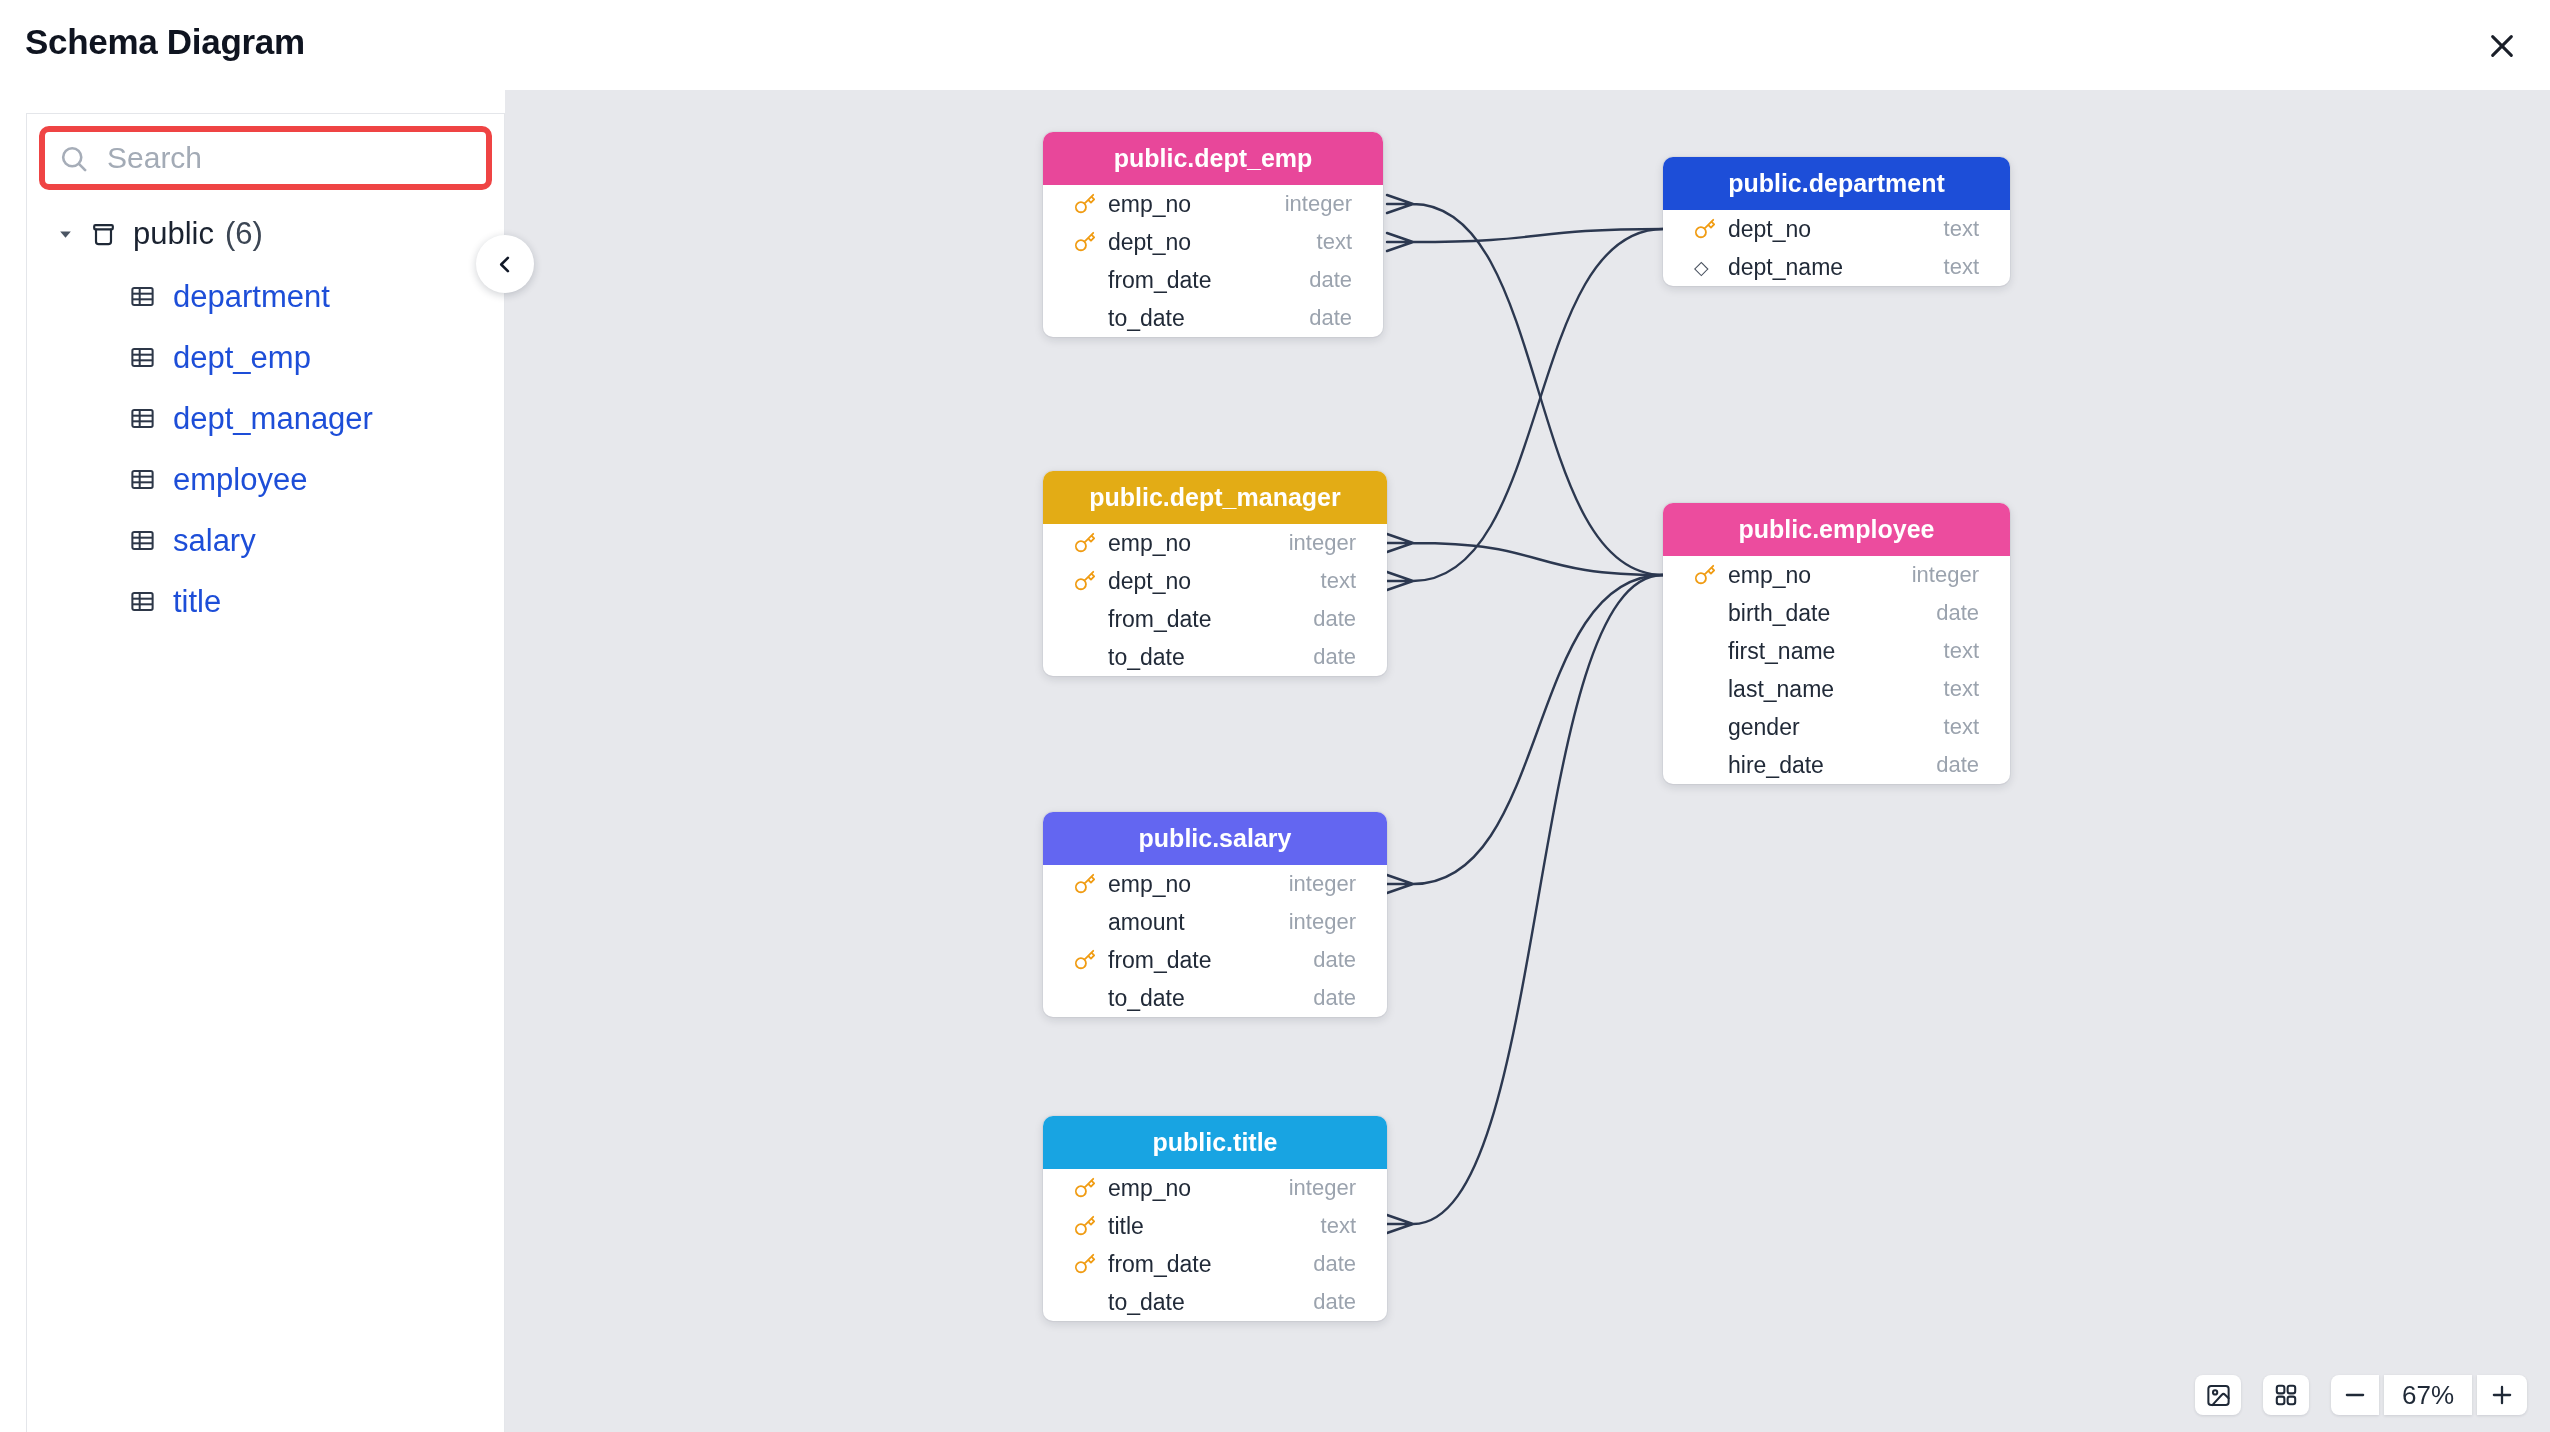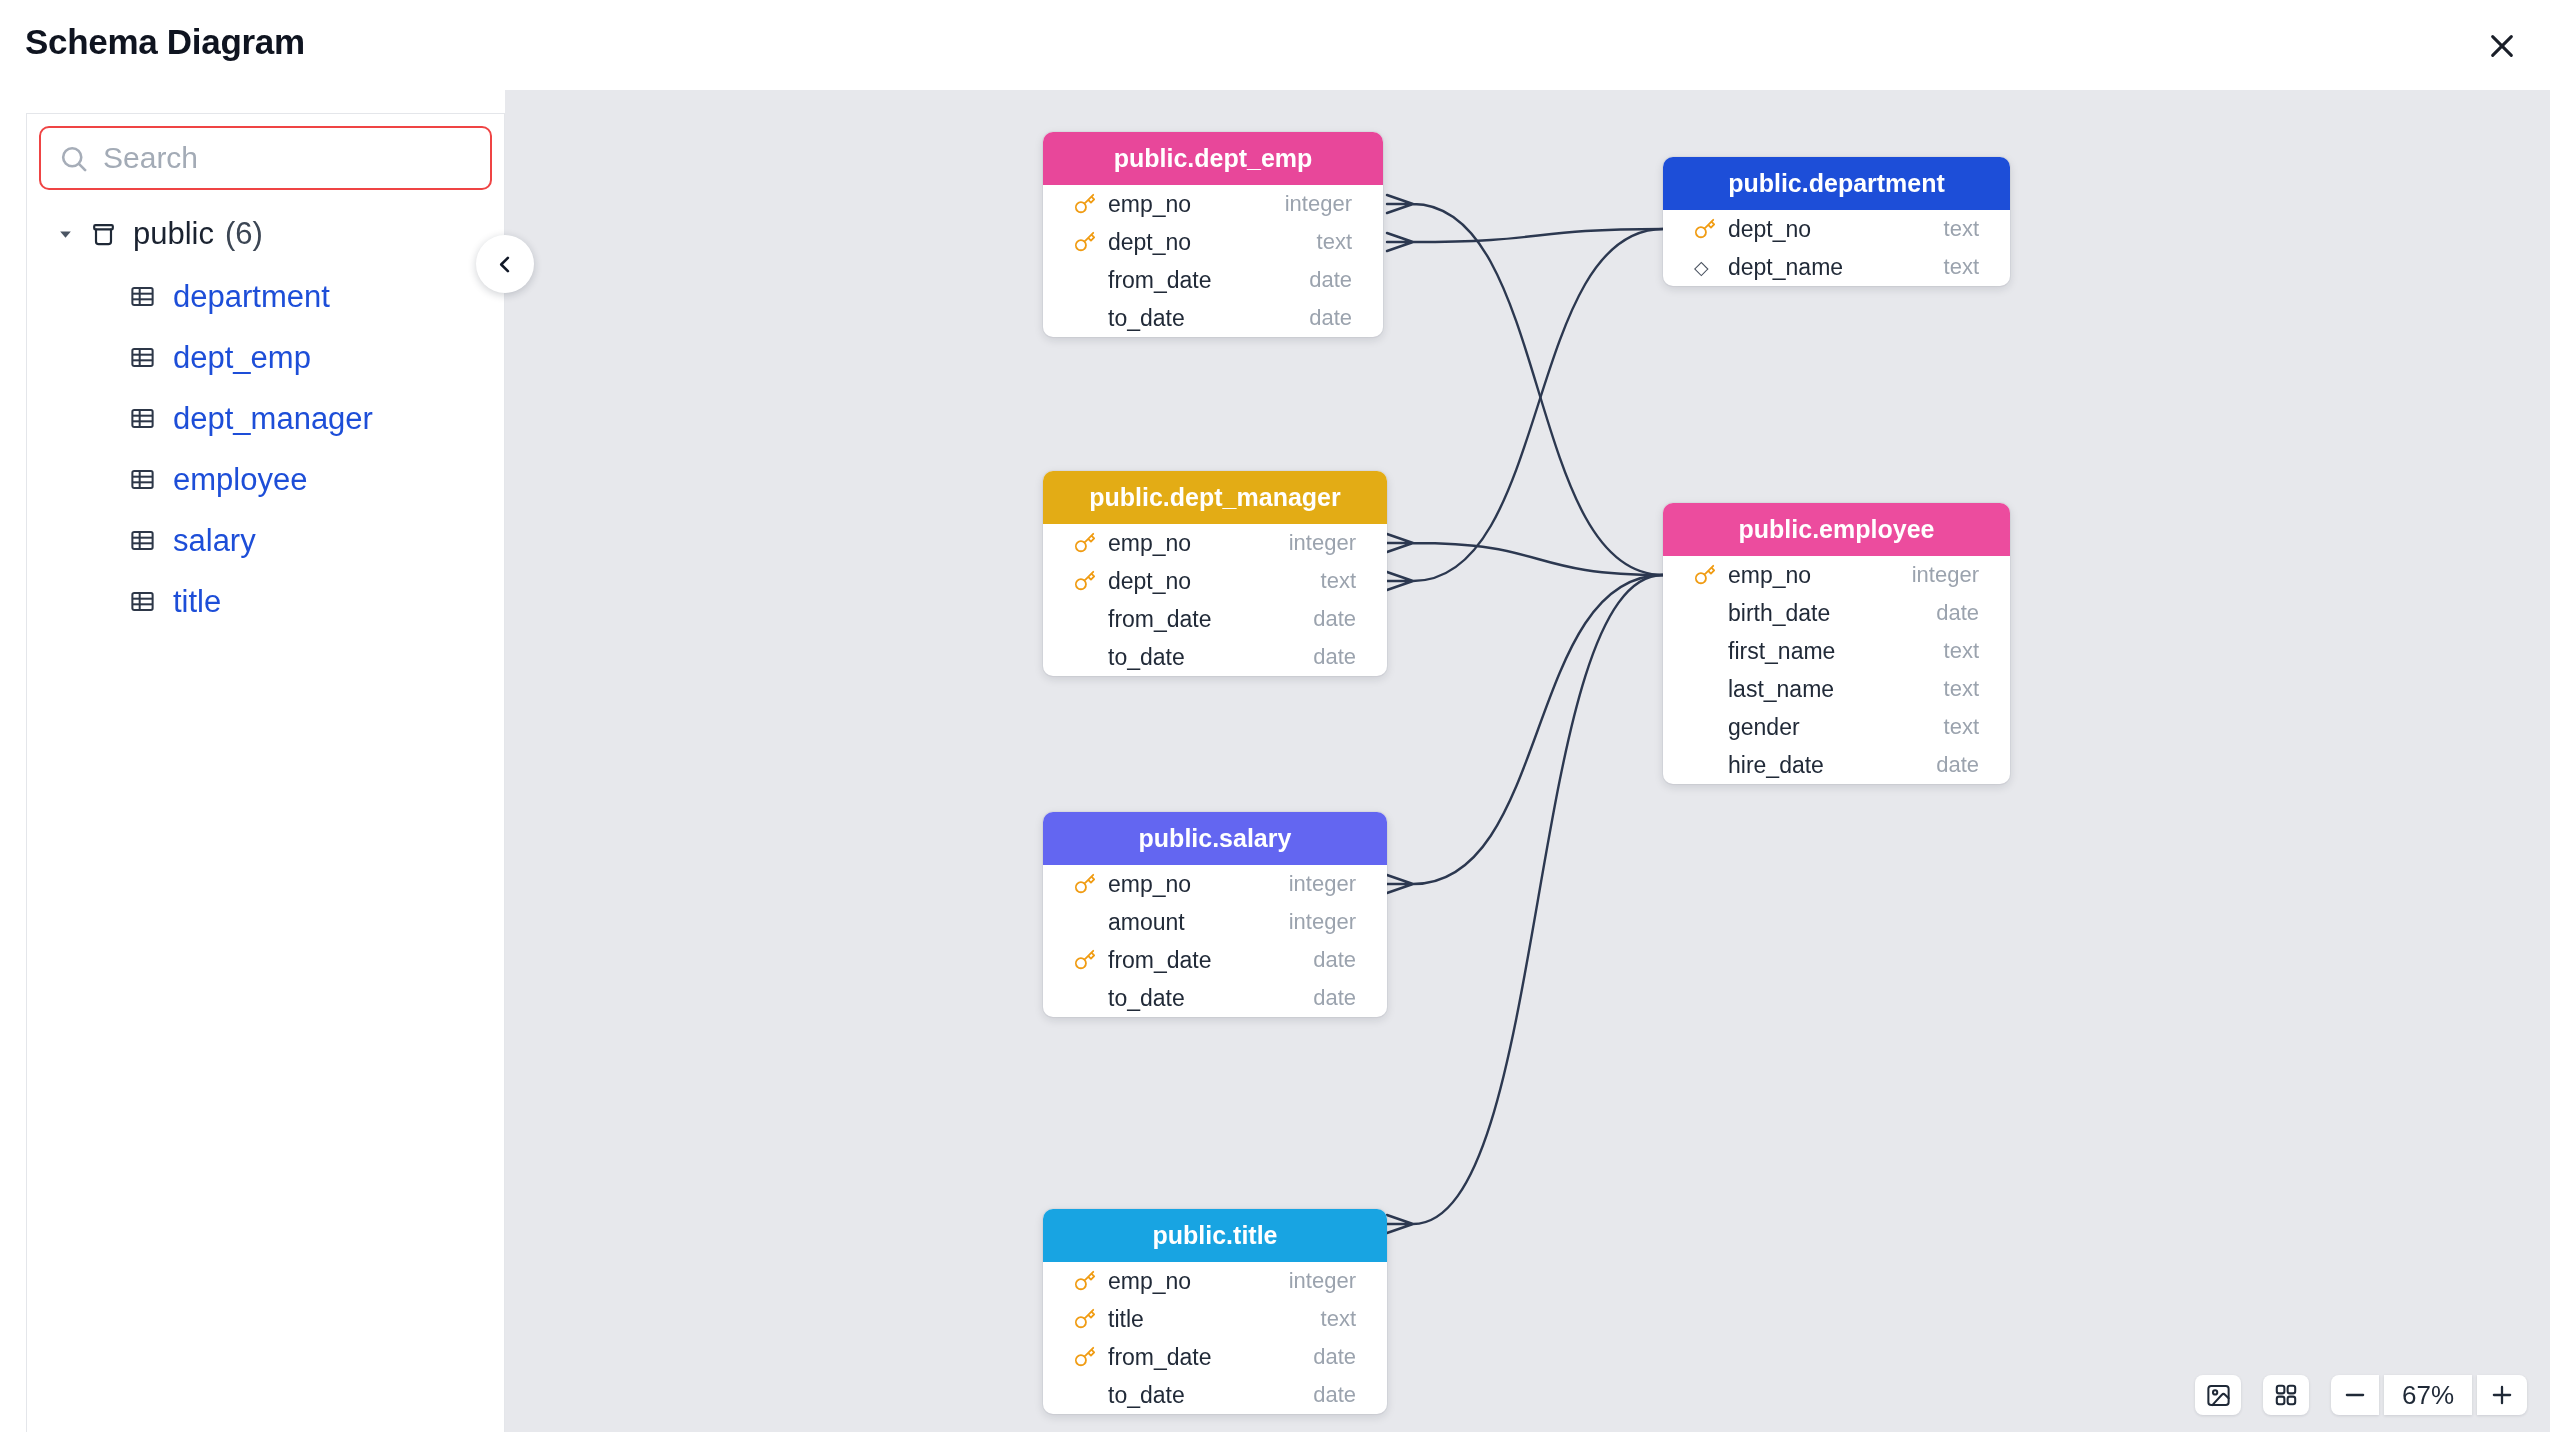--- a/index.html
+++ b/index.html
@@ -28,21 +28,21 @@
   .row { height:38px; display:flex; align-items:center; padding:0 31px; font-size:23px; color:#212a38; }
   .row .cicon { width:34px; display:flex; align-items:center; flex:none; }
   .row .name { white-space:nowrap; }
   .row .type { margin-left:auto; color:#9ba3ae; font-size:22px; }
   .diamond { font-size:19px; color:#47505e; line-height:1; }
 
   
   .sidebar { position:absolute; left:26px; top:113px; width:479px; bottom:0; background:#fff;
              border:1px solid #e4e6ea; border-bottom:none; z-index:5; }
   .search-box { position:relative; margin:12px 12px 0 12px; height:64px; }
-  .search-box input { width:100%; height:64px; border:2px solid #ef4444; border-radius:10px;
+  .search-box input { width:100%; height:64px; border:6px solid #ef4444; border-radius:10px;
                       padding:0 20px 0 62px; font-size:30px; color:#1f2937; outline:none;
                       font-family:"Liberation Sans","DejaVu Sans",sans-serif; }
   .search-box input::placeholder { color:#a3abb6; }
   .search-box .sicon { position:absolute; left:19px; top:17px; }
 
   .tree { padding-top:15px; }
   .tree-root { display:flex; align-items:center; height:58px; padding-left:30px; gap:15px;
                font-size:31px; color:#1a2230; cursor:pointer; }
   .tree-root .count { color:#3c4654; }
   .tree-list { list-style:none; margin:3px 0 0 0; padding:0; }
@@ -219,21 +219,21 @@
         </span>
         <span class="name">from_date</span>
         <span class="type">date</span>
       </div>
       <div class="row">
         <span class="cicon"></span>
         <span class="name">to_date</span>
         <span class="type">date</span>
       </div>
     </div>
-    <div class="node" style="left: 1043px; top: 1209px; width: 344px;">
+    <div class="node" style="left: 1043px; top: 1116px; width: 344px;">
       <div class="node-header" style="background:#18a4e2">public.title</div>
       <div class="row">
         <span class="cicon">
           <svg width="22" height="22" viewBox="0 0 24 24" fill="none" stroke="#f09c13" stroke-width="2" stroke-linecap="round" stroke-linejoin="round">
             <path d="m21 2-2 2m-7.61 7.61a5.5 5.5 0 1 1-7.778 7.778 5.5 5.5 0 0 1 7.777-7.777Zm0 0L15.5 7.5m0 0 3 3L22 7l-3-3m-3.5 3.5L19 4"></path>
           </svg>
         </span>
         <span class="name">emp_no</span>
         <span class="type">integer</span>
       </div>

